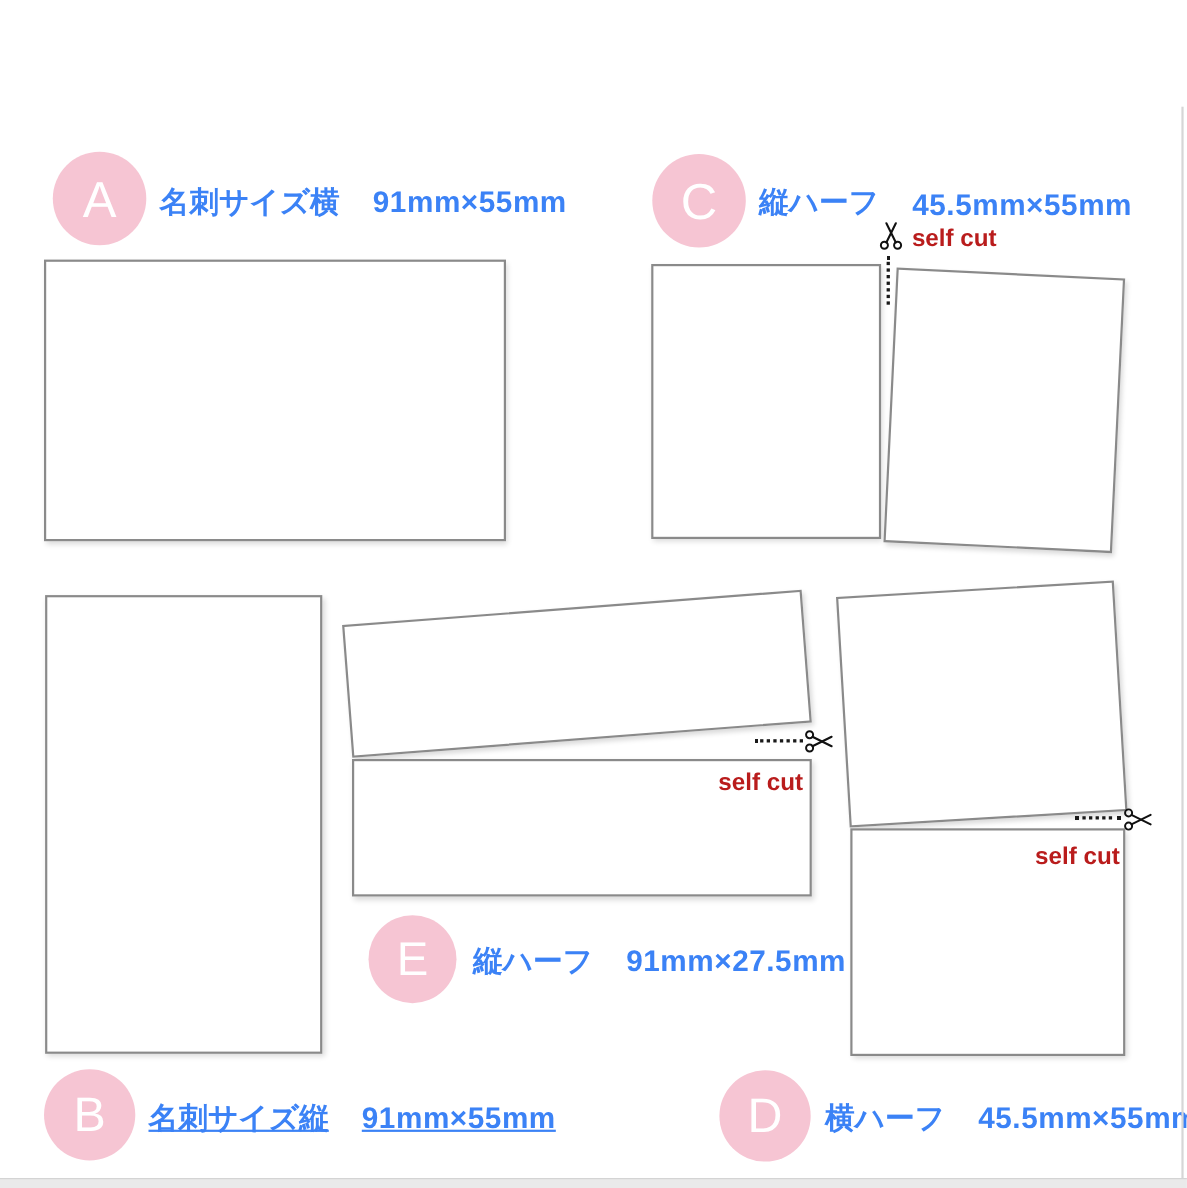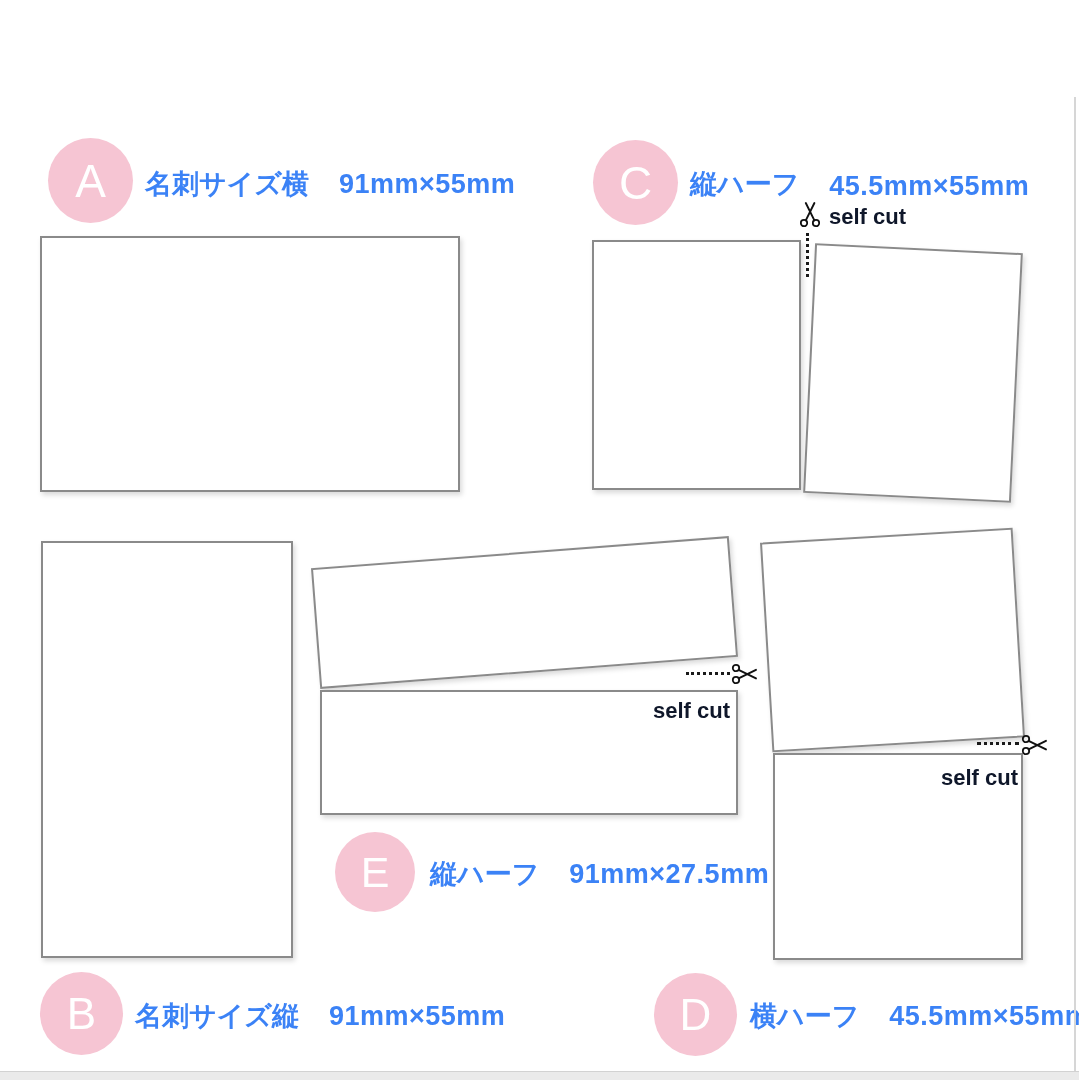--- a/index.html
+++ b/index.html
@@ -71,21 +71,21 @@
 
   
   .dots-v { position: absolute; width: 0; border-left: 3px dotted #1a1a1a; }
   .dots-h { position: absolute; height: 0; border-top: 3px dotted #1a1a1a; }
   .scissors { position: absolute; width: 28px; height: 24px; display: block; }
   .scissors.up { transform: rotate(-90deg); }
   .cutlabel {
     position: absolute;
     font-size: 22px;
     font-weight: 600;
-    color: #0f172a;
+    color: #b91c1c;
     white-space: nowrap;
   }
 
   
   .edge-right {
     position: absolute;
     left: 1074px; top: 97px;
     width: 2px; height: 974px;
     background: #d6d6d6;
   }
@@ -130,21 +130,21 @@
   </span>
   <span class="cutlabel" style="left:829px; top:204px;">self cut</span>
   <div class="dots-v" style="left:806px; top:233px; height:44px;"></div>
   <div class="card" style="left:592px; top:240px; width:209px; height:250px;"></div>
   <div class="card" style="left:809px; top:248px; width:208px; height:250px; transform:rotate(2.75deg);"></div>
 
   <div class="card" style="left:41px; top:541px; width:252px; height:417px;"></div>
   <div class="badge" style="left:40px; top:972px; width:83px; height:83px; font-size:44px;">
     <span>B</span>
   </div>
-  <div class="item-label" style="left:135px; top:998px;">
+  <div class="item-label" style="left:135px; top:998px;text-decoration:underline;">
     <span class="jp">名刺サイズ縦</span>
     <span class="sz">91mm×55mm</span>
   </div>
 
   <div class="card" style="left:315px; top:552px; width:419px; height:121px; transform:rotate(-4.4deg);"></div>
   <div class="card" style="left:320px; top:690px; width:418px; height:125px;"></div>
   <div class="dots-h" style="left:686px; top:672px; width:44px;"></div>
   <span class="scissors" style="left:731px; top:662px;">
     <svg viewBox="0 0 28 24" width="28" height="24">
       <circle cx="5" cy="6" r="3.2" fill="none" stroke="#111" stroke-width="1.8"></circle>

